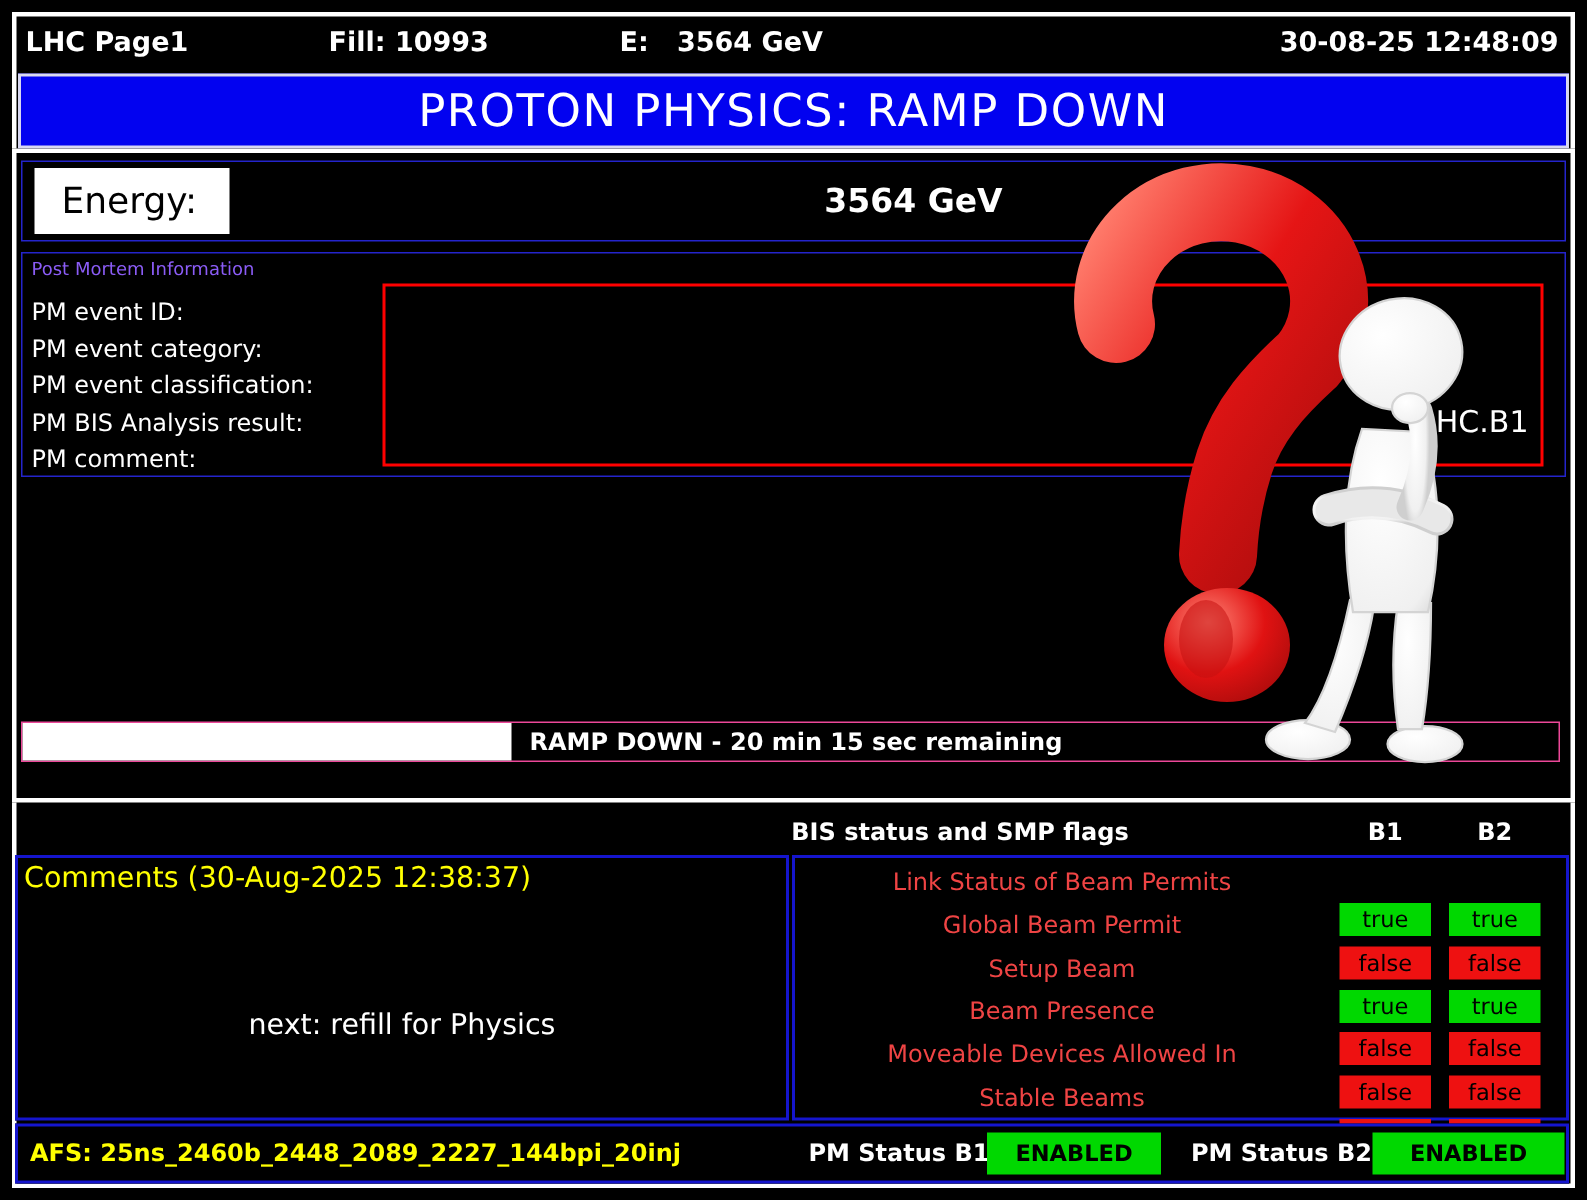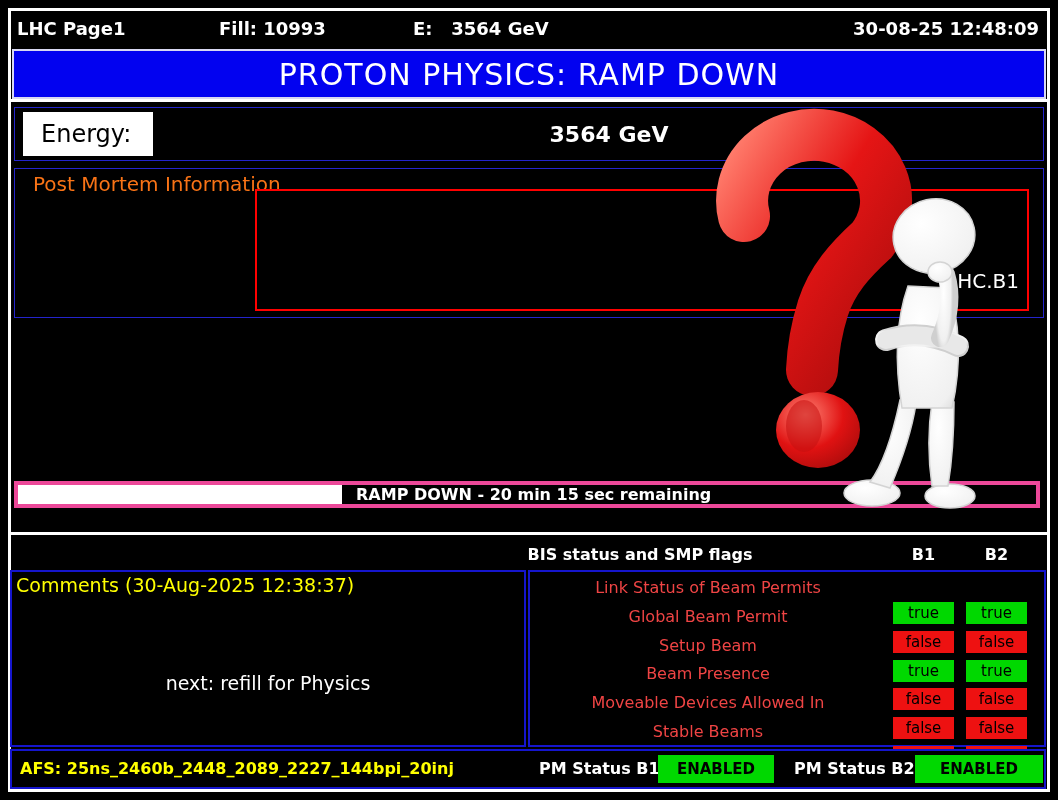--- a/index.html
+++ b/index.html
@@ -22,28 +22,28 @@
   
   .mainbox { position:absolute; left:8px; top:99px; width:1042px; height:436px; border:3px solid #fff; background:#000; }
 
   
   .energy-row { position:absolute; left:14px; top:107px; width:1030px; height:54px; border:1px solid #2424cc; background:#000; }
   .energy-label { position:absolute; left:8px; top:4px; width:130px; height:44px; background:#fff; color:#000; font-size:24px; display:flex; align-items:center; padding-left:18px; }
   .energy-value { position:absolute; left:160px; right:0; top:0; height:100%; display:flex; align-items:center; justify-content:center; color:#fff; font-size:22px; font-weight:bold; }
 
   
   .pm-box { position:absolute; left:14px; top:168px; width:1030px; height:150px; border:1px solid #2424cc; background:#000; }
-  .pm-title { position:absolute; left:18px; top:3px; color:#f97316; font-size:20px; }
+  .pm-title { position:absolute; left:6px; top:3px; color:#8b5cf6; font-size:12px; }
   .pm-labels { position:absolute; left:6px; top:27px; color:#fff; font-size:16px; line-height:24.6px; }
   .pm-values-box { position:absolute; left:240px; top:20px; width:774px; height:122px; border:2px solid #ff0000; }
   .pm-values { position:absolute; left:8px; top:4px; right:8px; color:#fff; font-size:16px; line-height:24.6px; }
   .pm-value-tail { position:absolute; right:8px; top:78px; color:#fff; font-size:20px; }
 
   
-  .progress { position:absolute; left:14px; top:481px; width:1026px; height:27px; border:4px solid #ec4899; background:#000; }
+  .progress { position:absolute; left:14px; top:481px; width:1026px; height:27px; border:1px solid #ec4899; background:#000; }
   .progress-fill { position:absolute; left:0; top:0; height:100%; background:#fff; }
   .progress-text { position:absolute; left:338px; top:0; height:100%; display:flex; align-items:center; color:#fff; font-size:16px; font-weight:bold; }
 
   
   .bis-header { position:absolute; top:545px; color:#fff; font-size:16px; font-weight:bold; }
   .bis-title { left:470px; width:340px; text-align:center; }
   .bis-b1 { left:893px; width:61px; text-align:center; }
   .bis-b2 { left:966px; width:61px; text-align:center; }
 
   
@@ -92,20 +92,27 @@
 
   <div class="mainbox"></div>
 
   <div class="energy-row">
     <div class="energy-label">Energy:</div>
     <div class="energy-value">3564 GeV</div>
   </div>
 
   <div class="pm-box">
     <div class="pm-title">Post Mortem Information</div>
+    <div class="pm-labels">
+      <div>PM event ID:</div>
+      <div>PM event category:</div>
+      <div>PM event classification:</div>
+      <div>PM BIS Analysis result:</div>
+      <div>PM comment:</div>
+    </div>
     <div class="pm-values-box">
       <div class="pm-value-tail">LHC.B1</div>
     </div>
   </div>
 
   <div class="progress">
     <div class="progress-fill" style="width: 31.8%;"></div>
     <div class="progress-text">RAMP DOWN - 20 min 15 sec remaining</div>
   </div>
 

